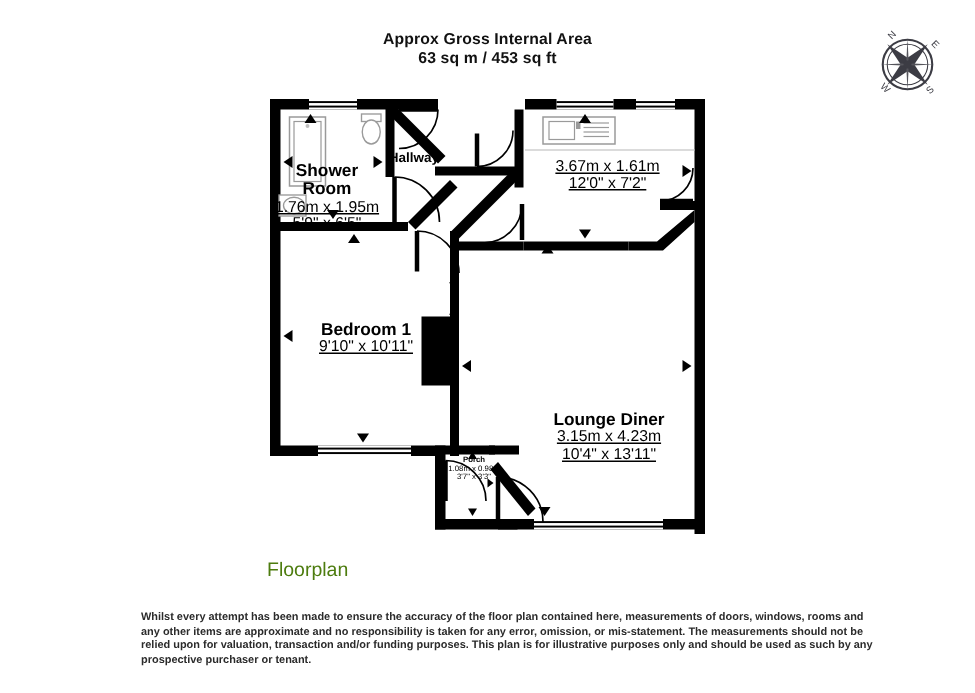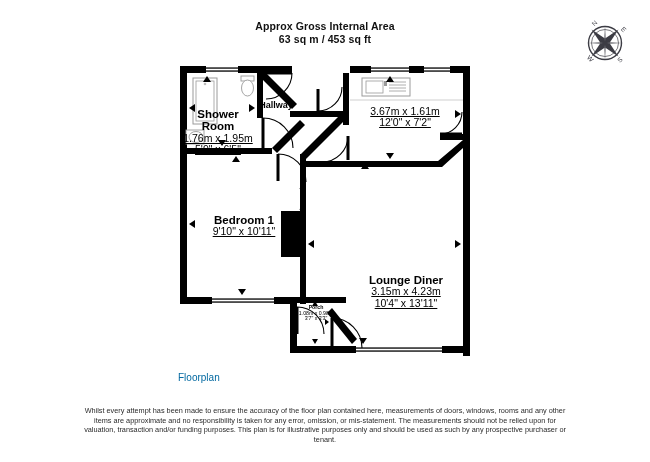--- a/index.html
+++ b/index.html
@@ -80,33 +80,33 @@
   .rl-mid .rl-name { font-size: 9px; }
 
   .rl-tiny .rl-name { font-size: 5.2px; font-weight: bold; }
   .rl-tiny .rl-dim  { font-size: 5.2px; }
 
   
   #floorplan-caption {
     position: absolute;
     left: 178px;
     top: 372px;
-    font-size: 10px;
-    color: #0369a1;
+    font-size: 13px;
+    color: #4d7c0f;
     font-weight: normal;
   }
   #disclaimer {
     position: absolute;
-    left: 78px;
+    left: 94px;
     top: 406px;
     width: 494px;
-    text-align: center;
     font-size: 7.3px;
     line-height: 9.6px;
     color: #2b2b2b;
+    font-weight: bold;
   }
 </style>
 </head>
 <body>
 
 <div id="page">
 
   <div id="header">
     <span class="hline">Approx Gross Internal Area</span>
     <span class="hline">63 sq m / 453 sq ft</span>

